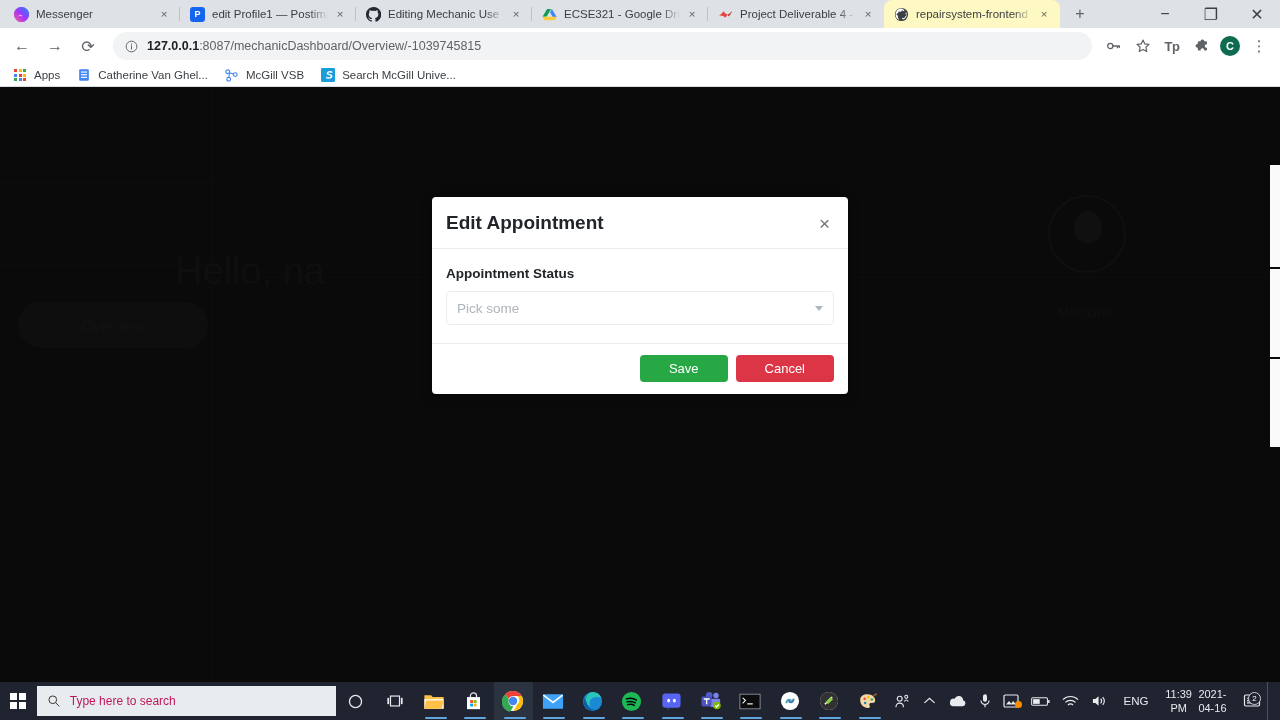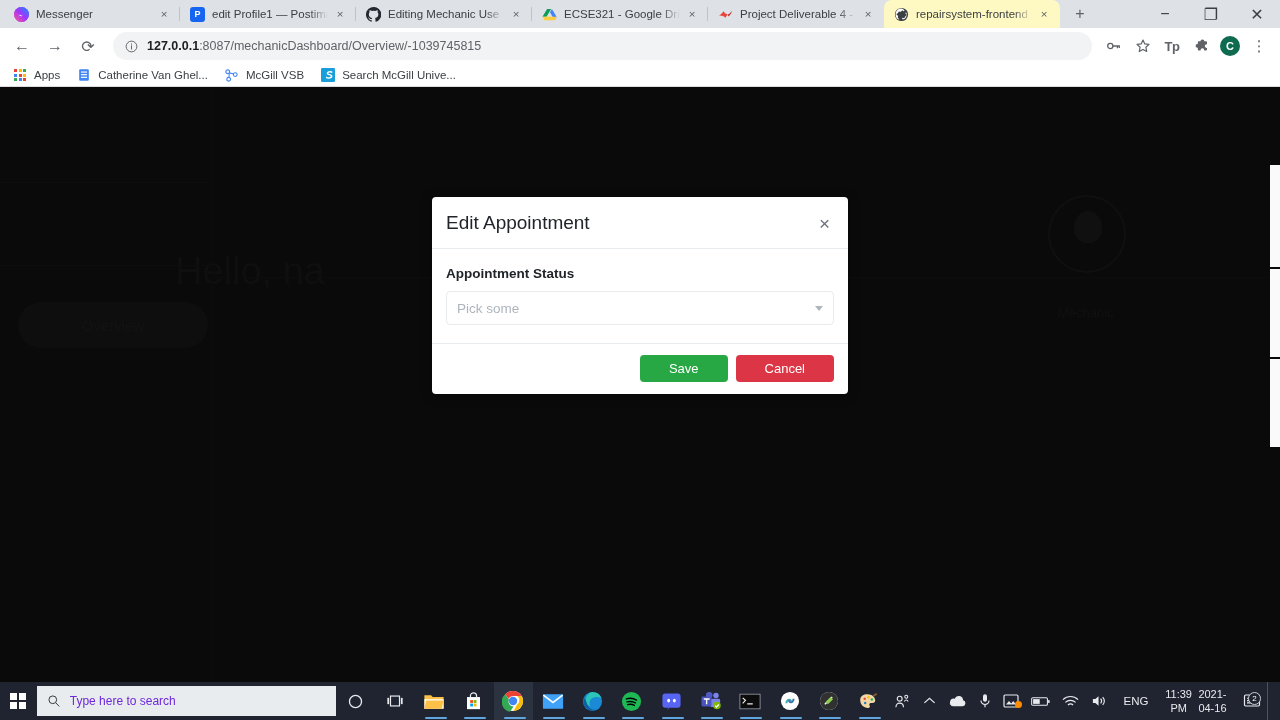--- a/index.html
+++ b/index.html
@@ -147,21 +147,21 @@
     position: absolute; left: 432px; top: 110px; width: 416px;
     background: #fff; border-radius: 4px;
     box-shadow: 0 2px 12px rgba(0,0,0,.35);
     overflow: hidden;
   }
   .modal-header {
     display: flex; align-items: center; justify-content: space-between;
     padding: 15px 16px 14px 14px;
     border-bottom: 1px solid #e9ecef;
   }
-  .modal-title { font-size: 19px; color: #212529; font-weight: 400; }
+  .modal-title { font-size: 19px; color: #212529; font-weight: 700; }
   .modal-close {
     font-size: 19px; color: #6c757d; line-height: 1;
     padding: 0 2px; font-weight: 400;
   }
   .modal-body { padding: 17px 14px 18px 14px; }
   .field-label {
     font-size: 13.5px; font-weight: bold; color: #212529;
     margin-bottom: 10px; display: block;
   }
   .select-box {
@@ -192,21 +192,21 @@
   }
   .start {
     width: 40px; height: 38px; display: flex; align-items: center;
     justify-content: center;
   }
   .winlogo { display: grid; grid-template-columns: 7px 7px; grid-template-rows: 7px 7px; gap: 2px; }
   .winlogo i { background: #fff; display: block; }
   .searchbox {
     width: 324px; height: 30px; background: #e9ecef;
     display: flex; align-items: center; padding: 0 10px;
-    font-size: 12px; color: #6d28d9;
+    font-size: 12px; color: #be185d;
   }
   .tb-task {
     width: 43px; height: 38px; display: flex; align-items: center;
     justify-content: center; position: relative; color: #e8eaed;
   }
   .tb-task.active { background: #2c3340; }
   .tb-task.pinned::after {
     content: ""; position: absolute; bottom: 1px; left: 10px;
     width: 22px; height: 2.5px; background: #60a5dd; border-radius: 2px;
   }

